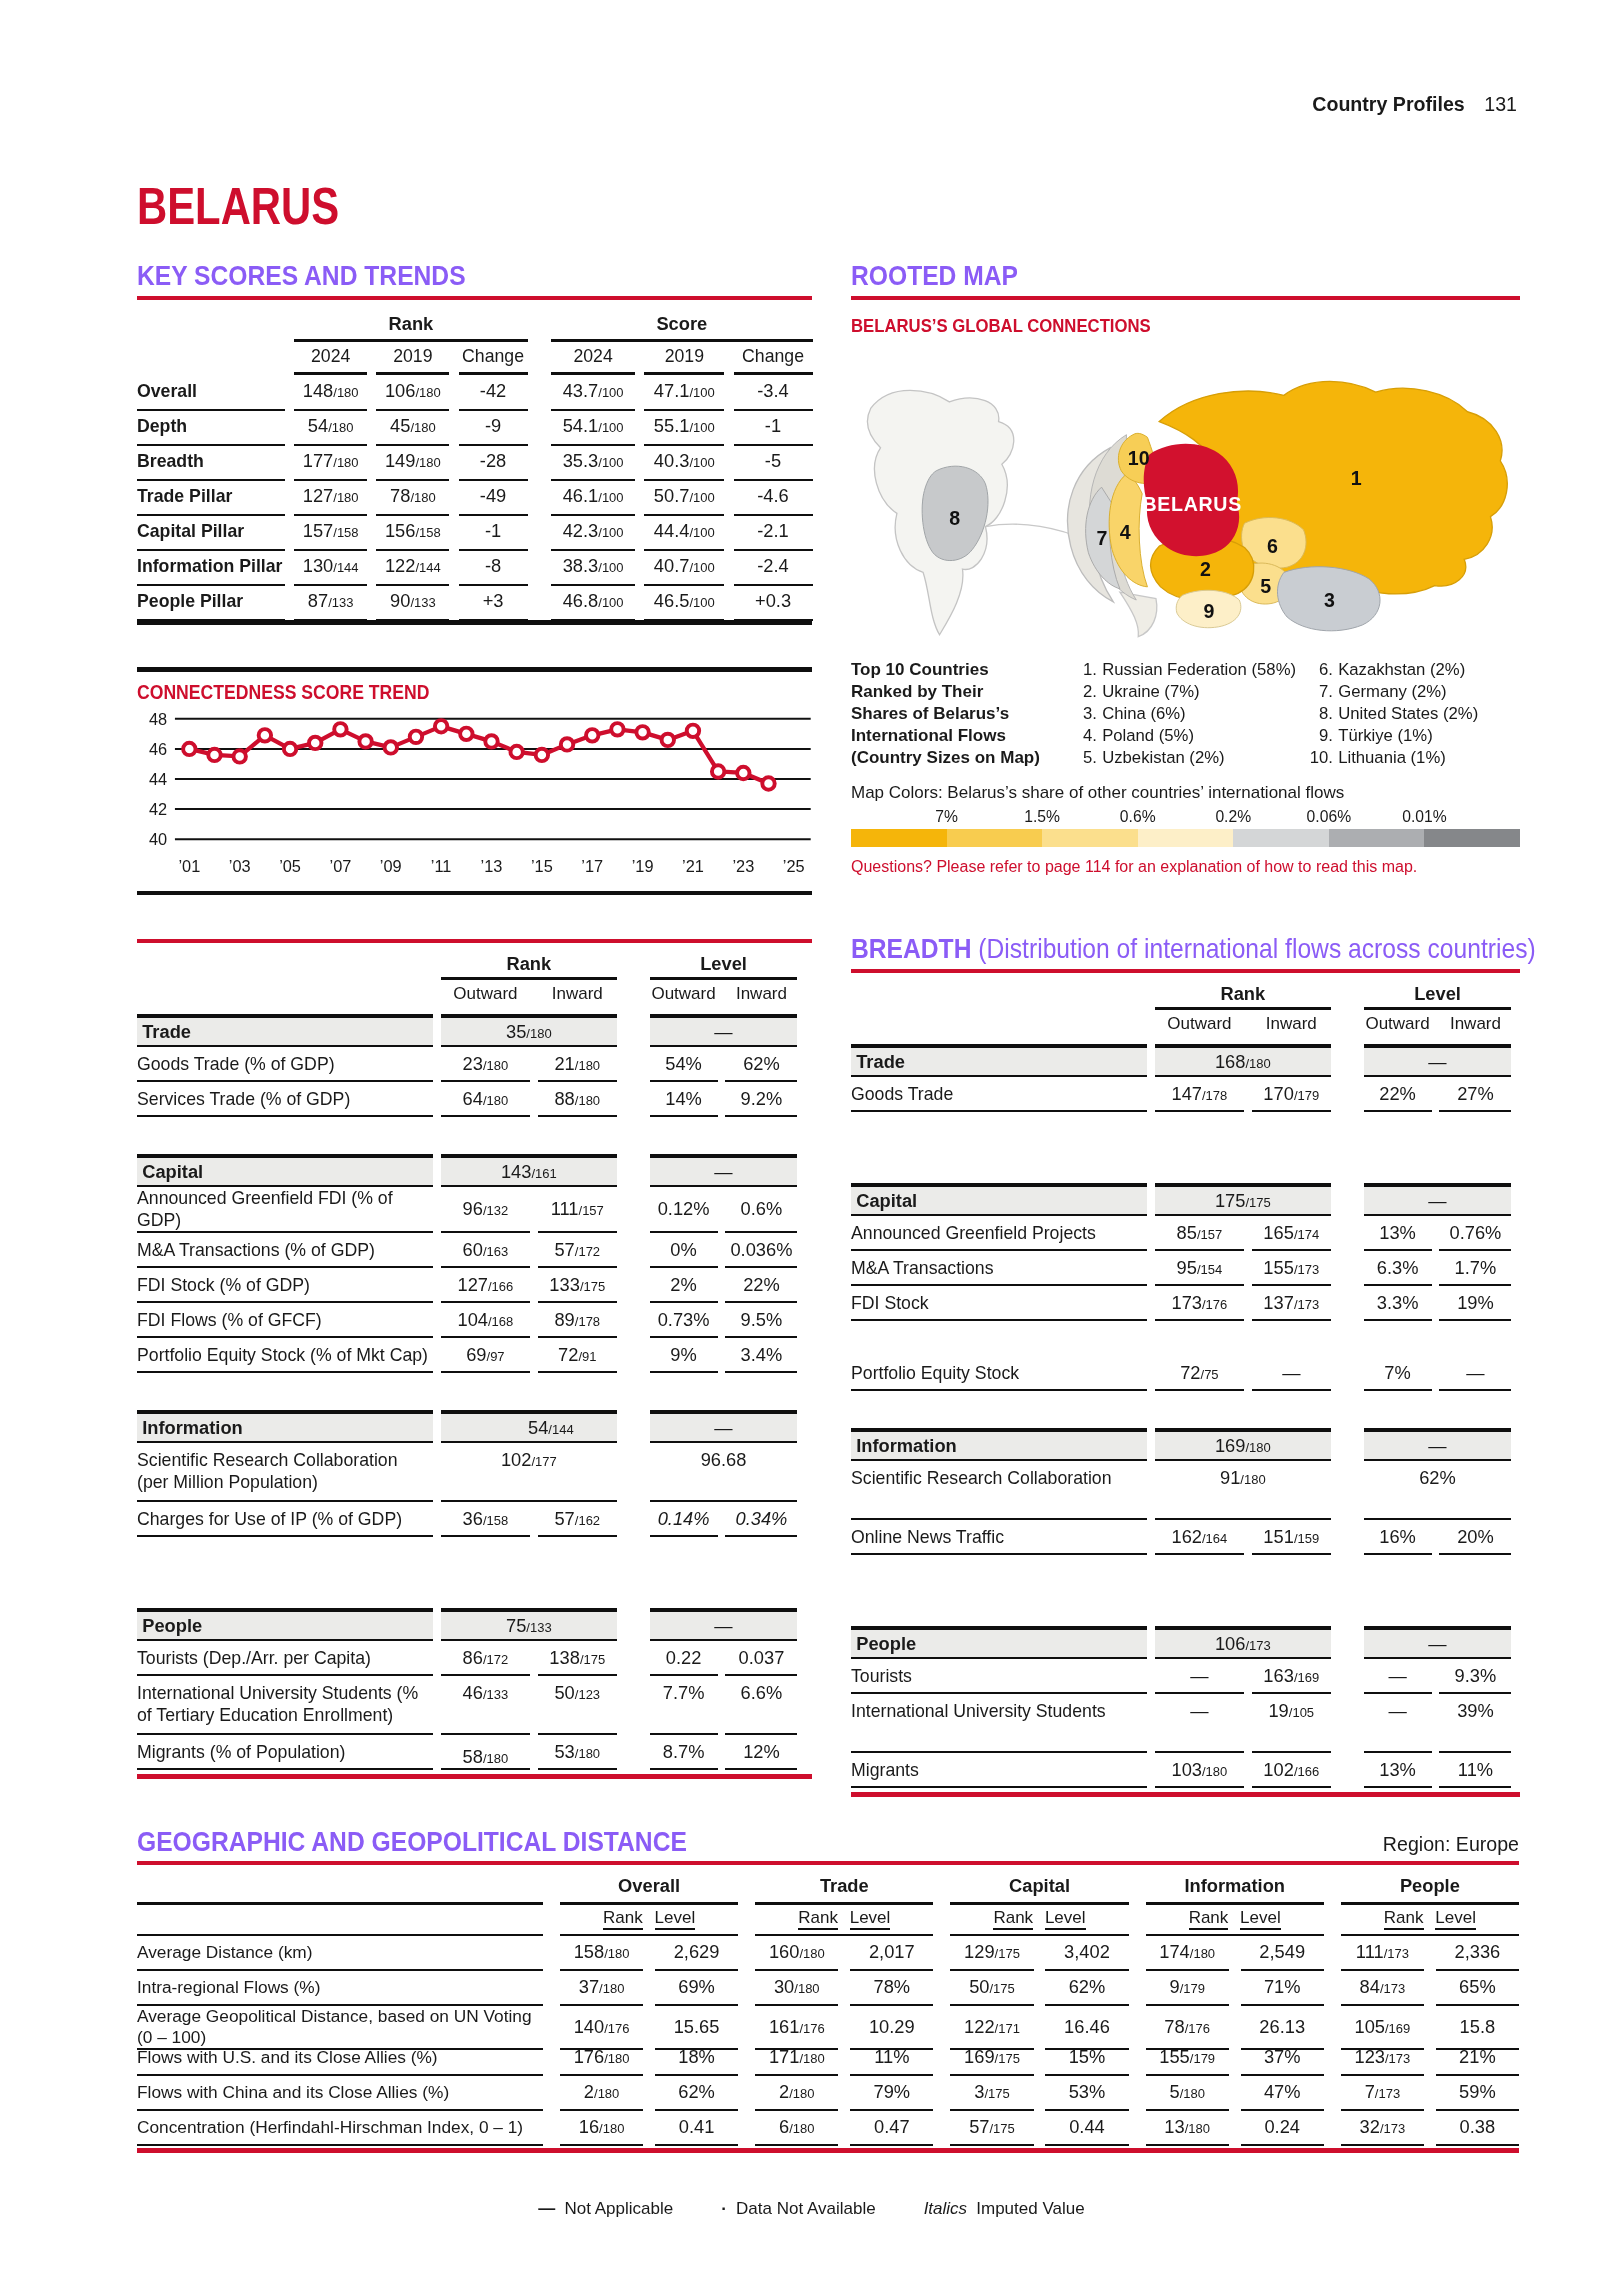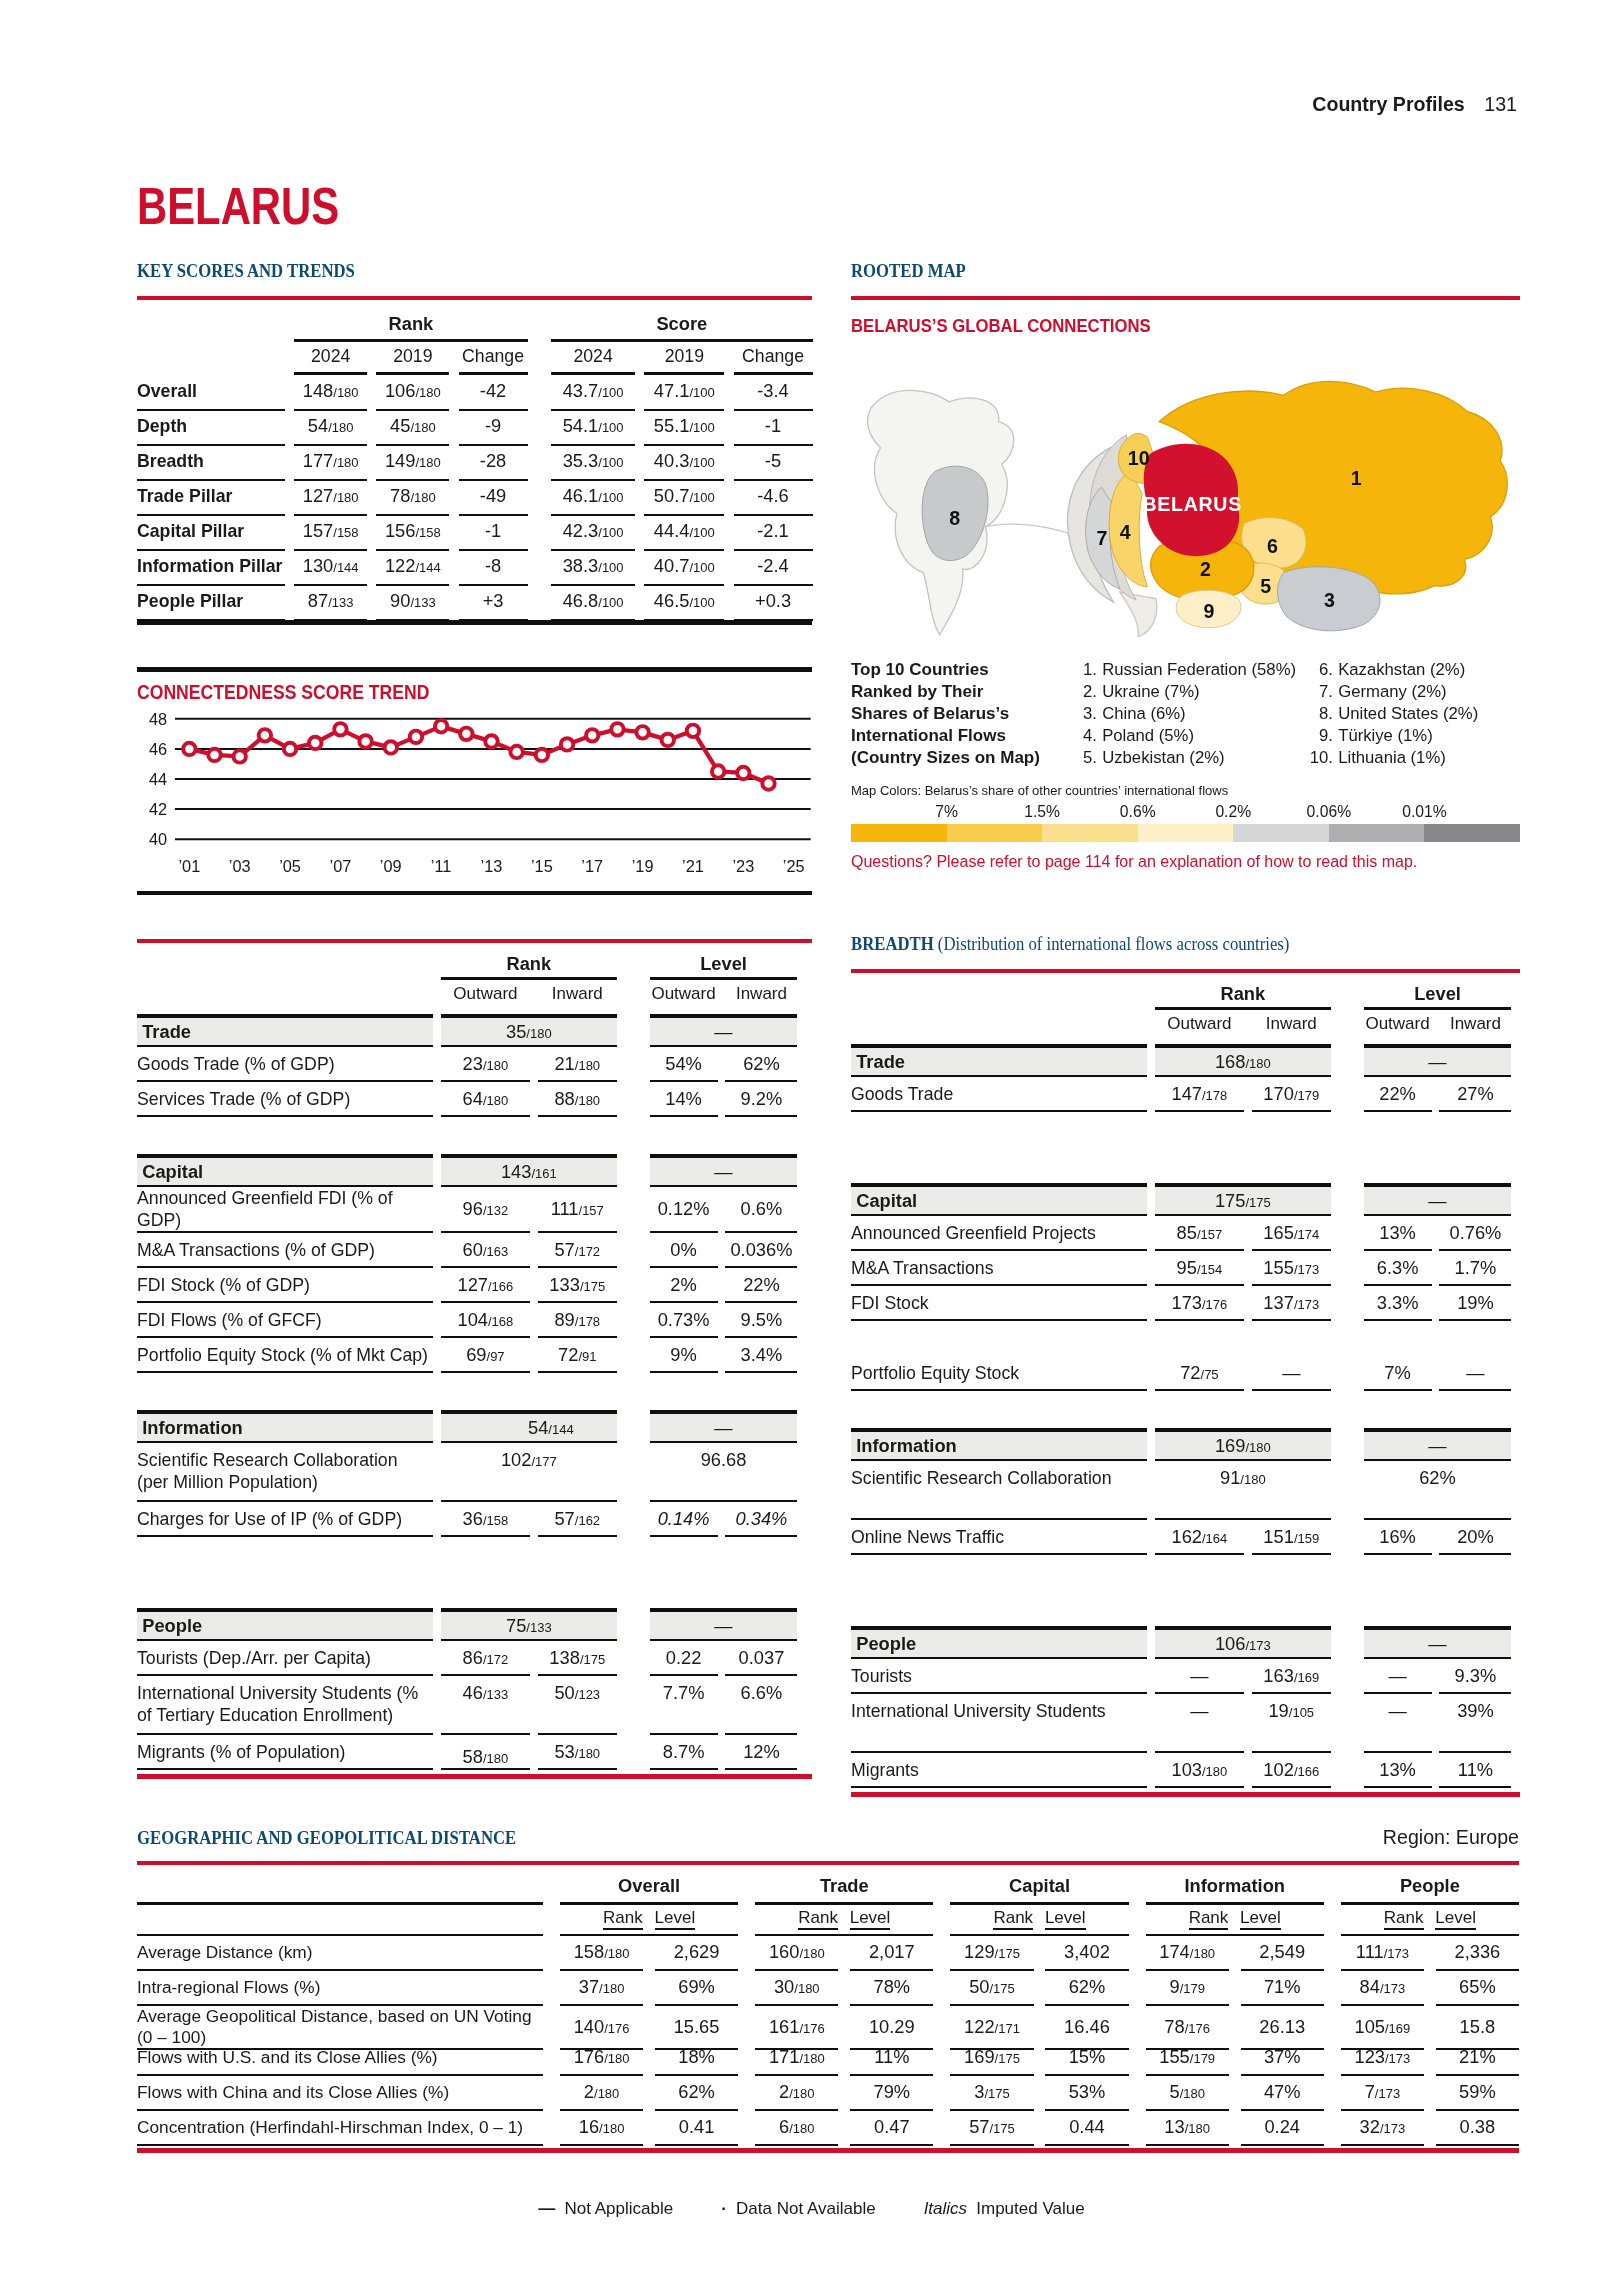--- a/index.html
+++ b/index.html
@@ -17,21 +17,21 @@
   
   .col-left{position:absolute;left:137px;top:260px;width:675px;}
   .col-right{position:absolute;left:851px;top:260px;width:669px;}
   .depth-wrap{position:absolute;left:137px;top:933px;width:675px;}
   .breadth-wrap{position:absolute;left:851px;top:933px;width:669px;}
   .geo-wrap{position:absolute;left:137px;top:1826px;width:1382px;}
   .footer{position:absolute;top:2199px;left:0;width:1623px;display:flex;justify-content:center;gap:48px;font-size:17px;}
   .footer .sym{font-weight:bold;margin-right:9.2px;}
   .footer .sym.it{font-style:italic;font-weight:normal;}
   
-  .rhead{color:#0c4a6e;font-weight:bold;font-size:19px;height:30px;font-family:Liberation Serif, serif;}
+  .rhead{color:#8b5cf6;font-weight:bold;font-size:28px;height:30px;}
   .rhead .dsub{font-weight:normal;}
   .red-rule{height:4.6px;background:#CE0E2D;margin-top:5.9px;}
   .black-rule{height:4.6px;background:#0f0f0f;}
   .sub-red{color:#CE0E2D;font-weight:bold;font-size:19px;margin-top:14.4px;}
   
   .ks{margin-top:10.5px;}
   .ks-row{display:grid;grid-template-columns:148px 73px 73px 69px 5.2px 84px 80px 79px;column-gap:9.2px;align-items:center;}
   .ks-ghead{height:30px;font-weight:bold;font-size:18.3px;}
   .ks-gcell{text-align:center;border-bottom:3.9px solid #0f0f0f;height:100%;display:flex;align-items:center;justify-content:center;}
   .ks-year{height:31px;text-align:center;border-bottom:3.3px solid #0f0f0f;font-size:17.7px;display:flex;align-items:center;justify-content:center;}
@@ -49,21 +49,21 @@
   .map-wrap{position:relative;width:669px;height:283px;margin-top:19.6px;}
   .map-wrap svg{position:absolute;inset:0;}
   .map-lbl{position:absolute;transform:translate(-50%,-50%);font-weight:bold;font-size:19.6px;color:#111;}
   .map-lbl.belarus{color:#fff;font-size:19.6px;letter-spacing:0.7px;}
   .top10{display:flex;margin-top:19.6px;font-size:16.7px;line-height:22px;}
   .t10-cap{width:217px;font-weight:bold;font-size:17px;}
   .t10-col{width:236px;}
   .t10-col.second{width:216px;}
   .t10-item{display:flex;}
   .t10-item .n{width:29px;text-align:right;margin-right:5.2px;flex:none;}
-  .mc-line{margin-top:14.4px;font-size:13px;}
+  .mc-line{margin-top:14.4px;font-size:17px;}
   .scale{position:relative;margin-top:26px;}
   .scale-labels{position:absolute;top:-21px;left:0;width:100%;height:19.6px;font-size:15.7px;}
   .scale-labels span{position:absolute;transform:translateX(-50%);}
   .scale-bar{display:flex;height:17.7px;}
   .scale-bar div{flex:1;}
   .questions{color:#CE0E2D;font-size:16px;margin-top:10.5px;}
   
   .prow{display:grid;grid-template-columns:296px 89px 79px 17px 68px 72px;column-gap:7.9px;}
   .p-ghead{margin-top:9.2px;height:27.5px;font-weight:bold;font-size:18.3px;}
   .p-gbar{text-align:center;border-bottom:3.9px solid #0f0f0f;display:flex;align-items:flex-start;justify-content:center;}

